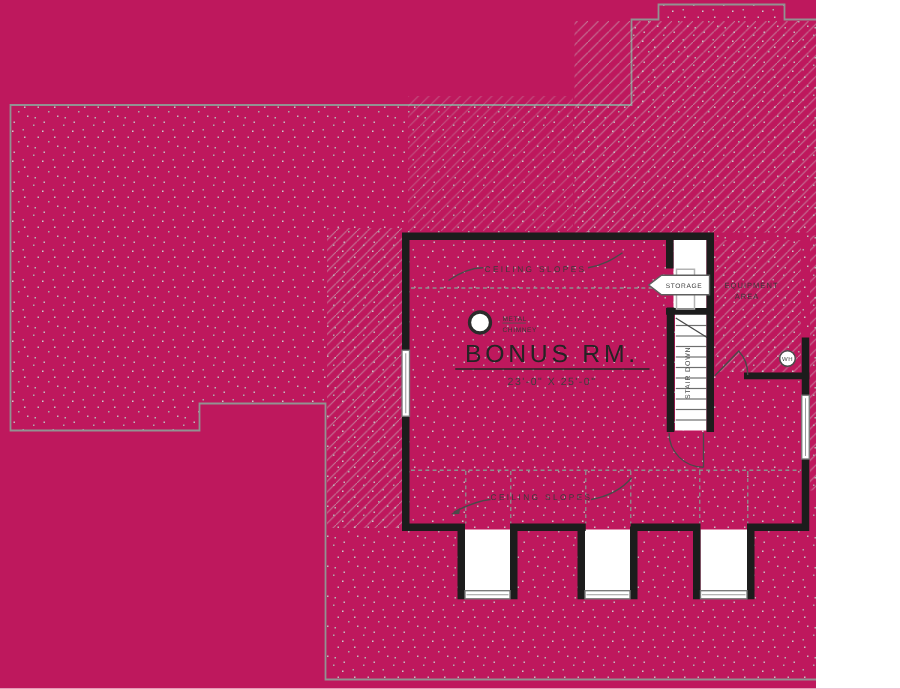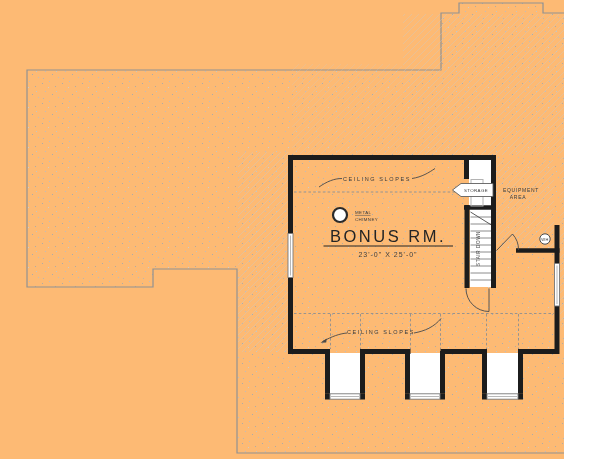--- a/index.html
+++ b/index.html
@@ -1,22 +1,21 @@
 <!DOCTYPE html>
 <html><head>
 <meta charset="utf-8">
 <style>
   html,body { margin:0; padding:0; background:#ffffff; }
   .canvas {
     position:relative;
     width:544px; height:459px;
-    background:#fdba74;
+    background:#be185d;
     font-family:"Liberation Sans", sans-serif;
     overflow:hidden;
-    padding-left:20px;
   }
   svg { display:block; }
   text {
     font-family:"Liberation Sans", sans-serif;
     fill:#3a3a3a;
   }
   .t-tiny   { font-size:4.4px; letter-spacing:0.4px; }
   .t-small  { font-size:5px;   letter-spacing:0.7px; }
   .t-ceiling{ font-size:5.5px; letter-spacing:1.6px; fill:#3a3a3a; }
   .t-room   { font-size:16.5px; letter-spacing:2.5px; fill:#242424; }

